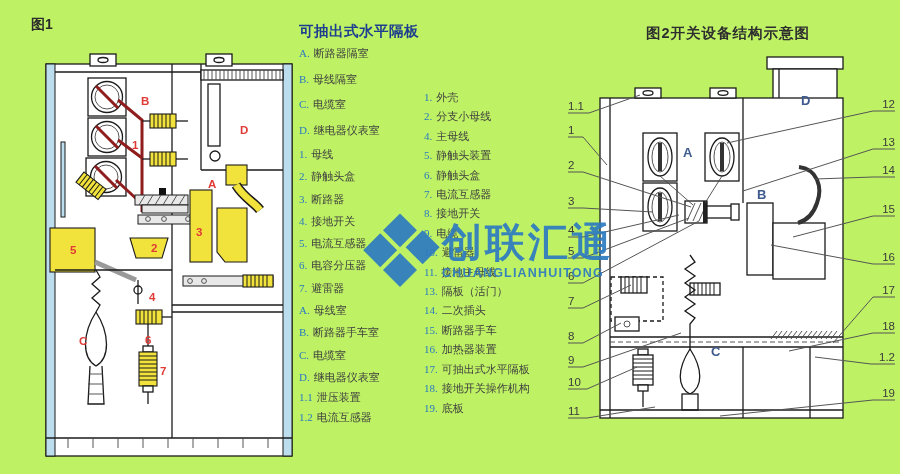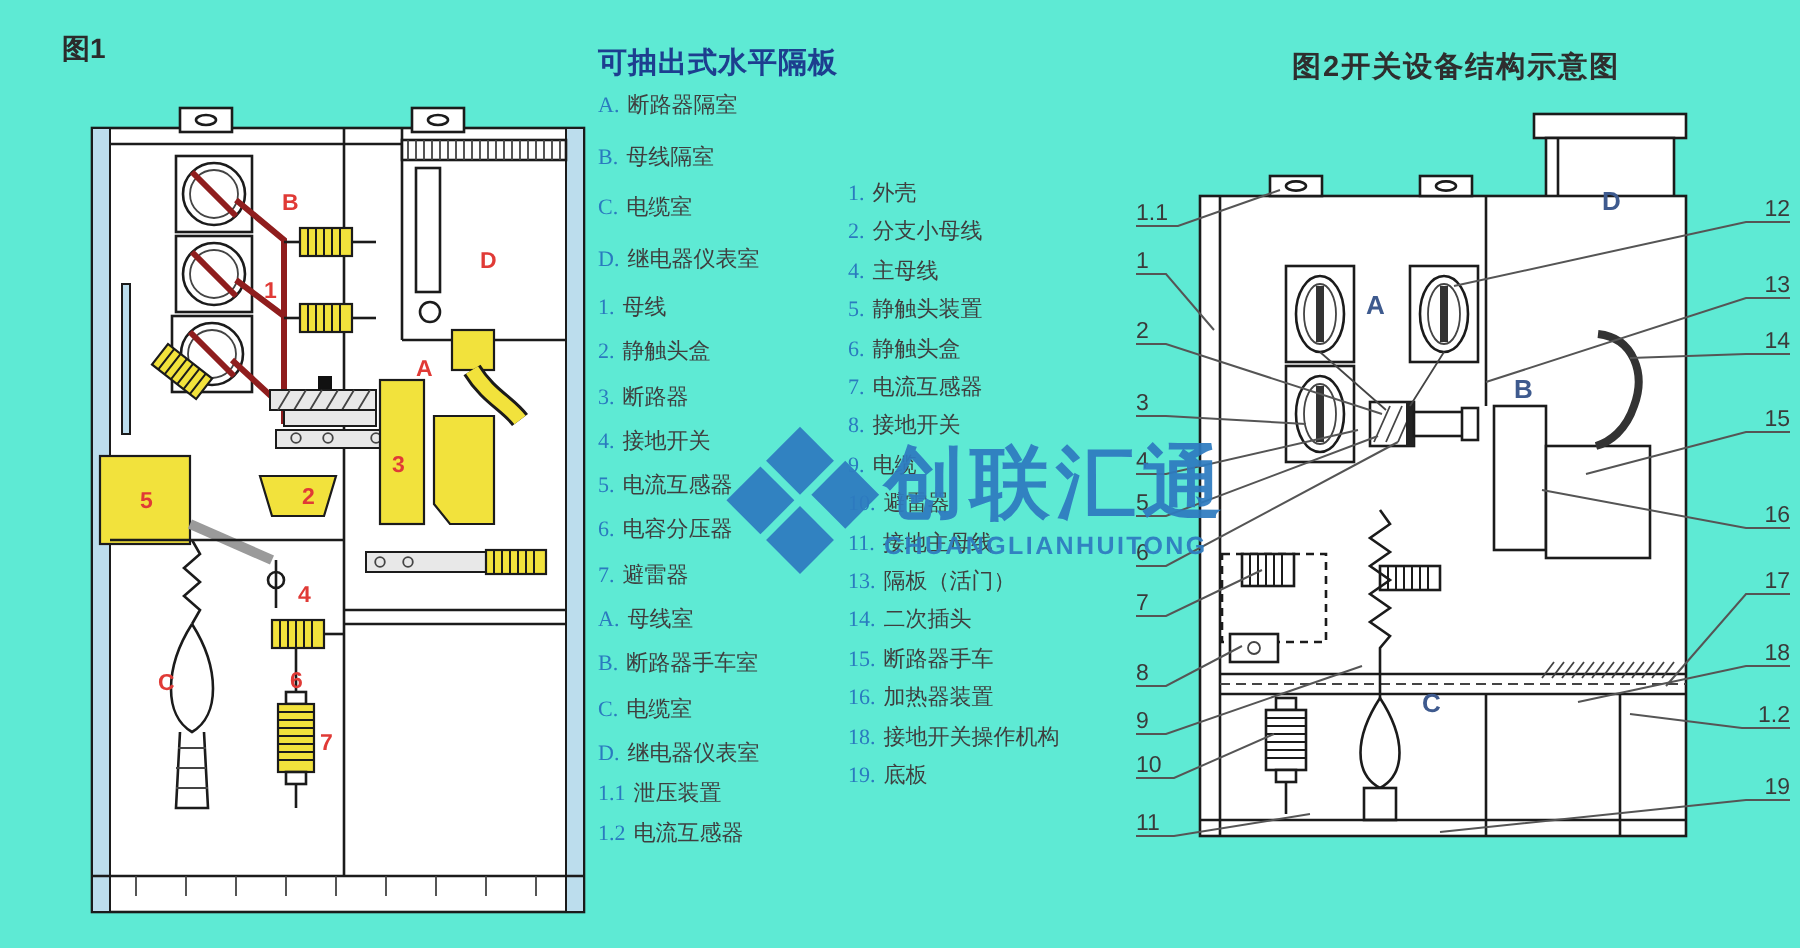--- a/index.html
+++ b/index.html
@@ -1,16 +1,16 @@
 <!DOCTYPE html>
 <html><head>
 <meta charset="utf-8">
 <style>
   html,body{margin:0;padding:0;background:#fff;}
-  .canvas{position:relative;width:900px;height:474px;background:#5eead4;overflow:hidden;
+  .canvas{position:relative;width:900px;height:474px;background:#bef264;overflow:hidden;
           font-family:"Liberation Sans","DejaVu Sans",sans-serif;}
   .caption1{position:absolute;left:31px;top:16px;font-size:14px;font-weight:700;color:#2b2b2b;}
   .caption2{position:absolute;left:646px;top:24px;font-size:14.5px;font-weight:700;color:#2e2e2e;letter-spacing:1px;}
   .fig{position:absolute;}
   
   .col1{position:absolute;left:299px;top:22px;width:126px;}
   .col1 .ttl{font-size:14.5px;font-weight:700;color:#1d3e8f;letter-spacing:0.5px;}
   ul.lg{list-style:none;margin:0;padding:0;font-size:11px;color:#3f3f3f;font-family:Liberation Serif, serif;}
   ul.lg li{white-space:nowrap;}
   .s1{margin-top:27px;}
@@ -233,20 +233,21 @@
       <li><span class="k">6.</span><span>静触头盒</span></li>
       <li><span class="k">7.</span><span>电流互感器</span></li>
       <li><span class="k">8.</span><span>接地开关</span></li>
       <li><span class="k">9.</span><span>电缆</span></li>
       <li><span class="k">10.</span><span>避雷器</span></li>
       <li><span class="k">11.</span><span>接地主母线</span></li>
       <li><span class="k">13.</span><span>隔板（活门）</span></li>
       <li><span class="k">14.</span><span>二次插头</span></li>
       <li><span class="k">15.</span><span>断路器手车</span></li>
       <li><span class="k">16.</span><span>加热器装置</span></li>
+      <li><span class="k">17.</span><span>可抽出式水平隔板</span></li>
       <li><span class="k">18.</span><span>接地开关操作机构</span></li>
       <li><span class="k">19.</span><span>底板</span></li>
     </ul>
   </div>
 
   <svg class="fig" style="left:565px;top:55px;" width="332" height="416" viewBox="0 0 332 416">
 
     <g>
       <rect class="lnw" x="202" y="2" width="76" height="12"></rect>
       <rect class="lnw" x="208" y="14" width="64" height="182"></rect>

